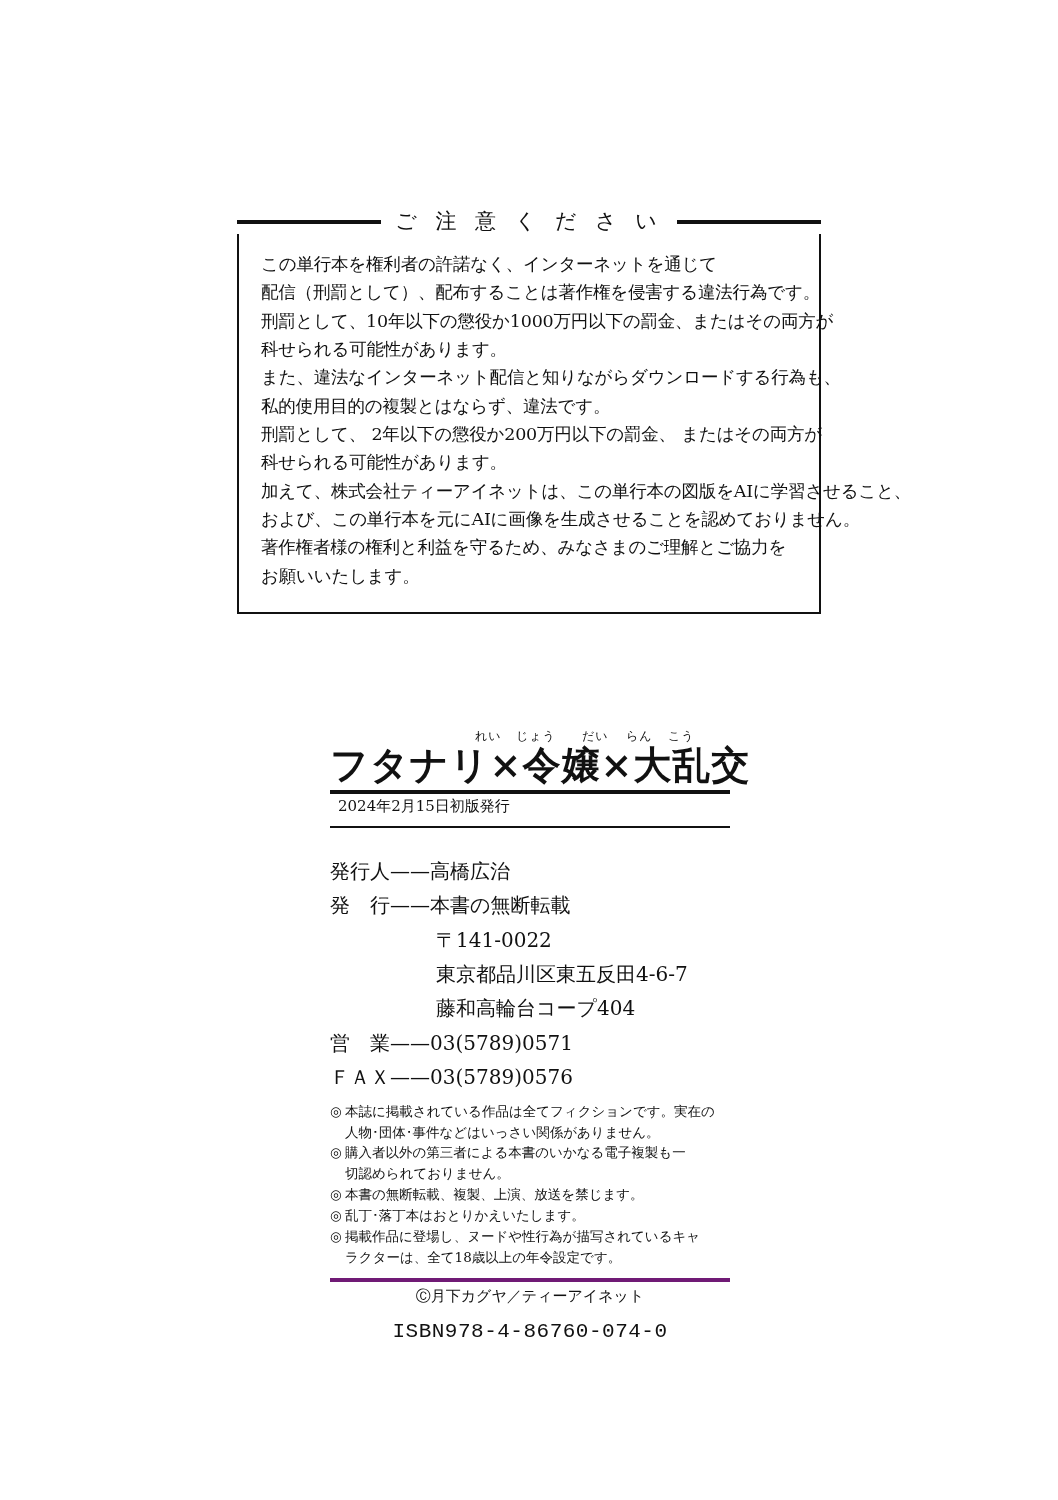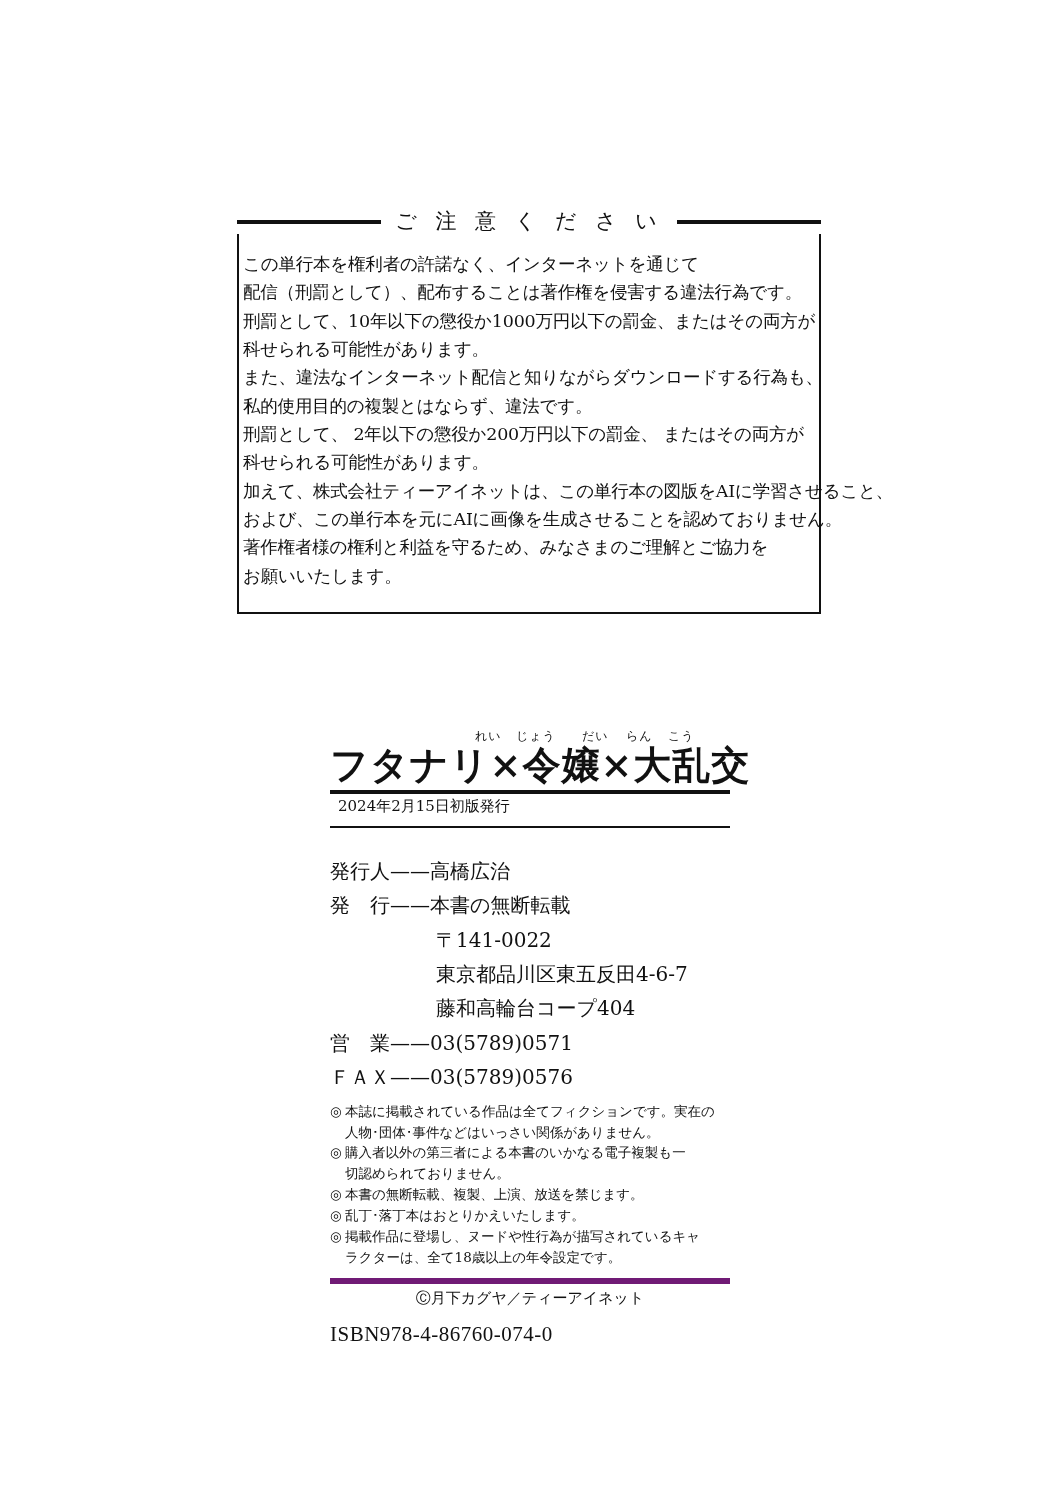--- a/index.html
+++ b/index.html
@@ -41,21 +41,21 @@
   .notice-title {
     font-size: 21px;
     letter-spacing: 6px;
     white-space: nowrap;
     font-family: "DejaVu Serif", serif;
     font-weight: 400;
   }
   .notice-box {
     border: 2px solid #111;
     border-top: none;
-    padding: 16px 20px 22px 4px;
+    padding: 16px 20px 22px 22px;
     box-sizing: border-box;
     margin-top: 0;
   }
   .notice-line {
     font-size: 17.5px;
     line-height: 1.62;
     font-family: "DejaVu Serif", serif;
     white-space: pre;
     letter-spacing: -0.2px;
   }
@@ -134,31 +134,31 @@
   .note-text {
     flex: 1 1 auto;
   }
   .note-sub {
     padding-left: 15px;
     white-space: pre-wrap;
   }
 
   .copyright {
     margin-top: 10px;
-    border-top: 6px solid #701a75;
+    border-top: 4px solid #701a75;
     padding-top: 5px;
     font-size: 15px;
     font-family: "DejaVu Serif", serif;
     text-align: center;
   }
   .isbn {
     margin-top: 14px;
     font-size: 21px;
-    font-family: Liberation Serif, serif;
-    text-align: left;
+    font-family: Liberation Mono, monospace;
+    text-align: center;
     letter-spacing: 0.5px;
   }
 </style>
 </head>
 <body>
 
 <div class="notice-wrap">
   <div class="notice-header">
     <span class="notice-rule"></span>
     <span class="notice-title">ご 注 意 く だ さ い</span>

